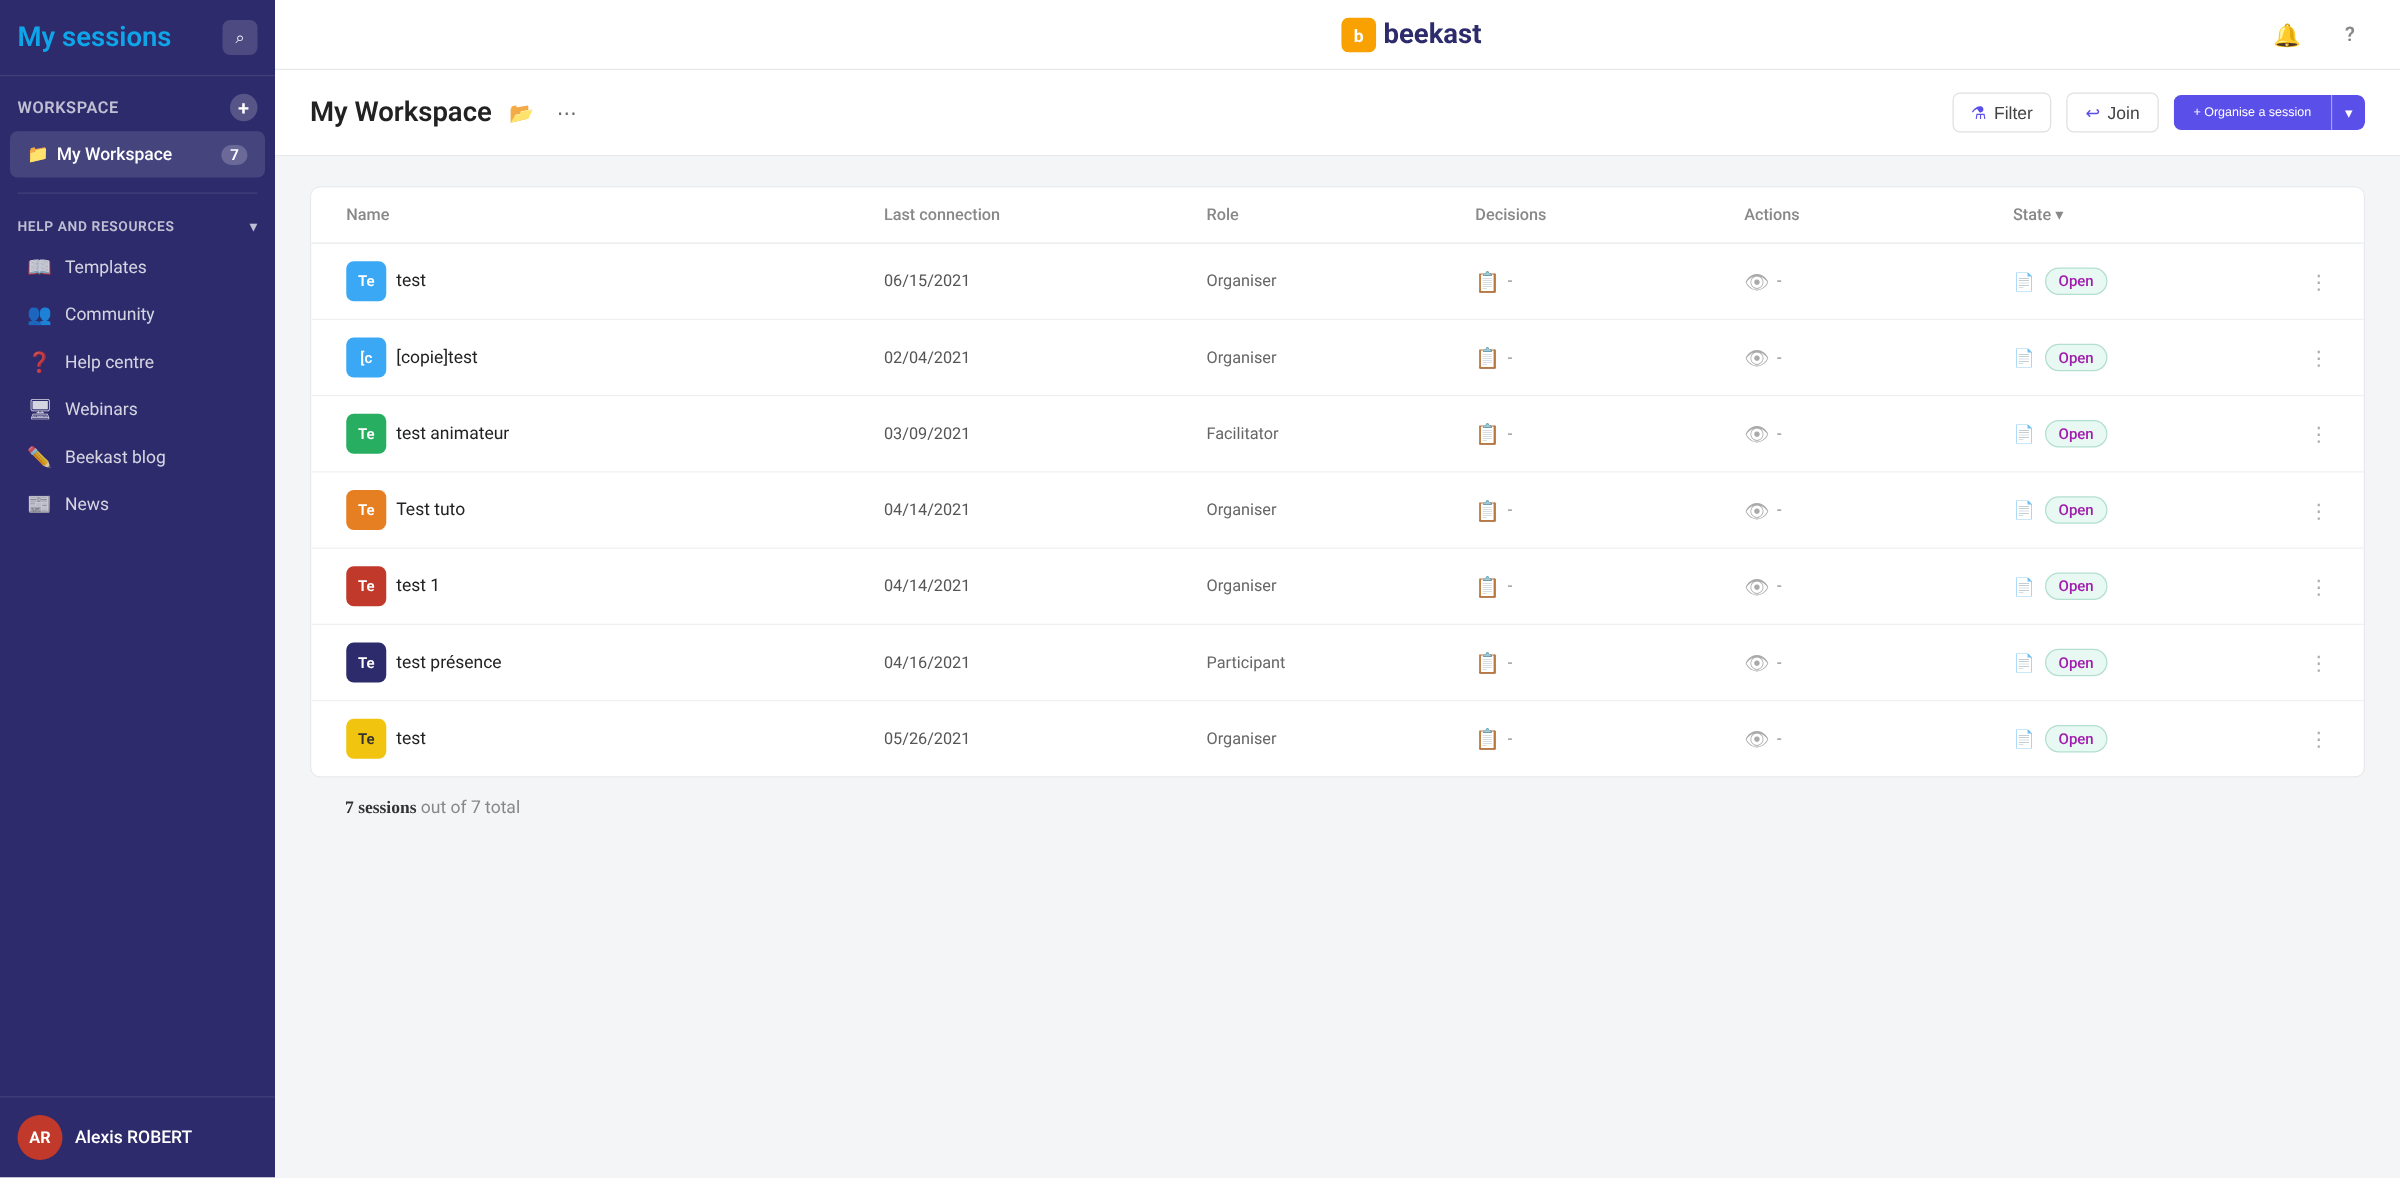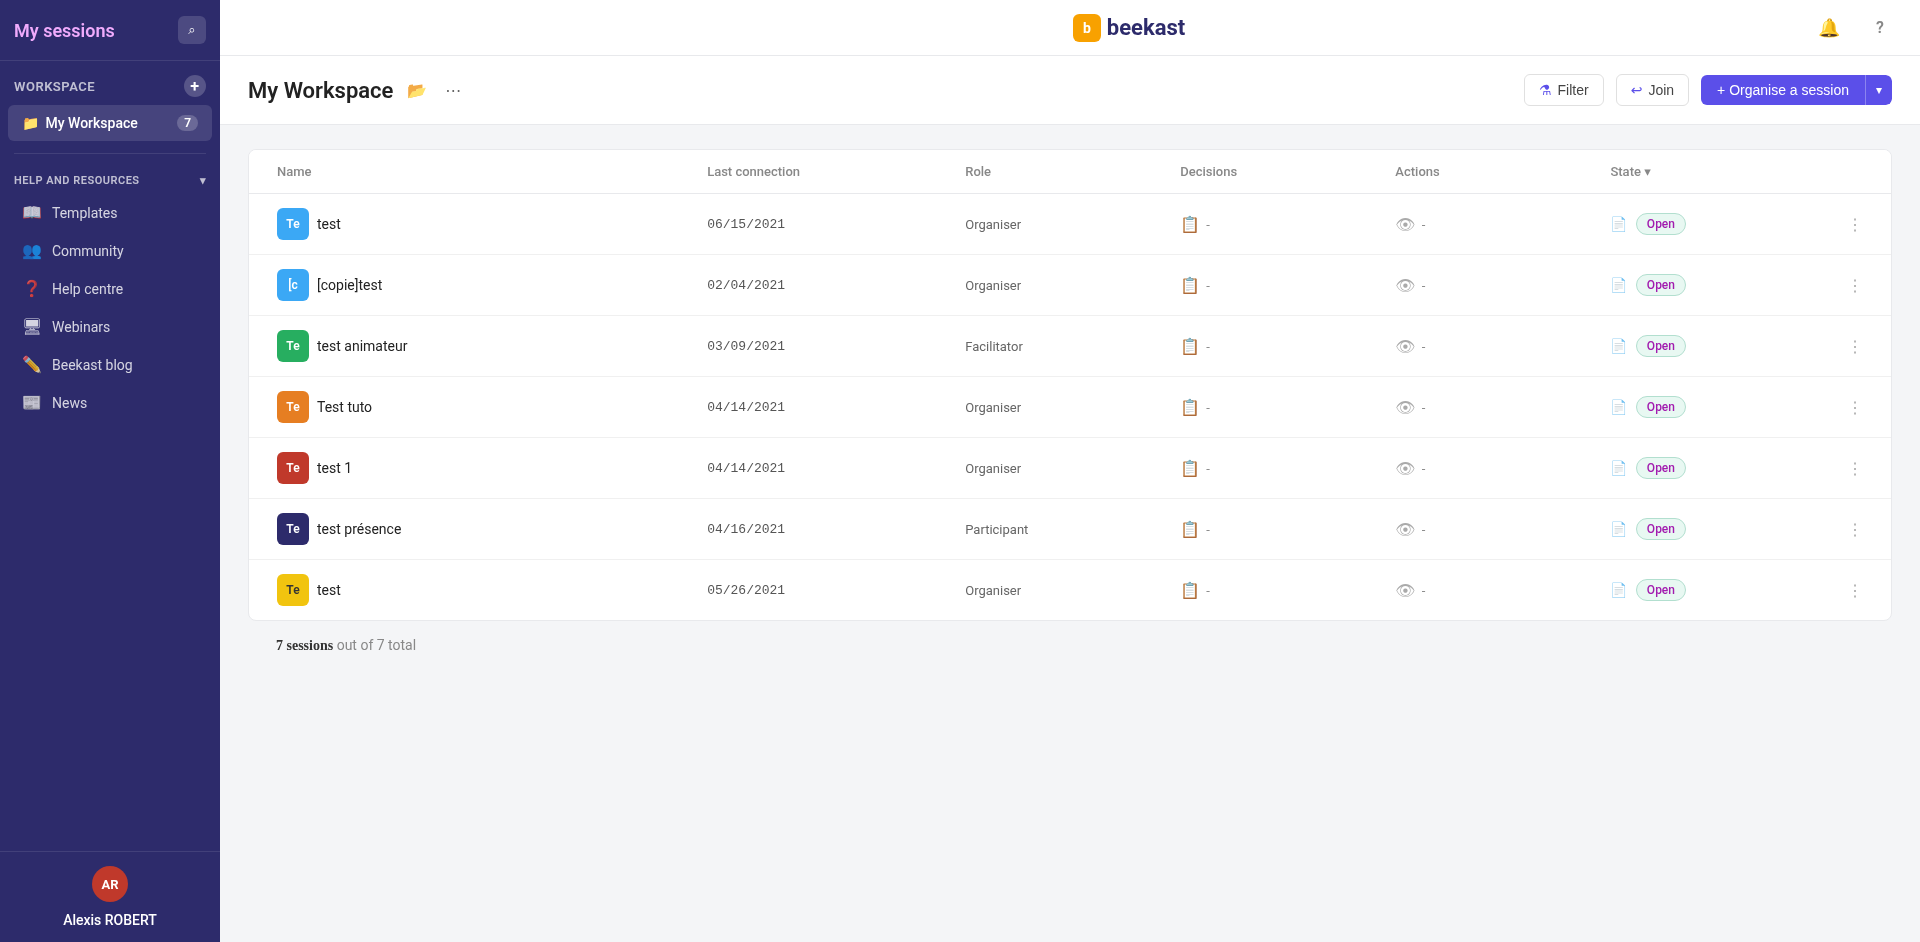--- a/index.html
+++ b/index.html
@@ -18,23 +18,23 @@
 
     #sidebar-header {
       display: flex;
       align-items: center;
       justify-content: space-between;
       padding: 16px 14px;
       border-bottom: 1px solid rgba(255,255,255,0.1);
     }
 
     #sidebar-header-title {
-      font-size: 18px;
+      font-size: 22px;
       font-weight: 600;
-      color: #f0abfc;
+      color: #0ea5e9;
     }
 
     #search-icon-btn {
       width: 28px; height: 28px;
       background: rgba(255,255,255,0.15);
       border-radius: 6px;
       display: flex; align-items: center; justify-content: center;
       cursor: pointer;
       color: #fff;
       font-size: 13px;
@@ -129,21 +129,20 @@
     }
 
     .sidebar-bottom {
       margin-top: auto;
       padding: 14px;
       border-top: 1px solid rgba(255,255,255,0.1);
       display: flex;
       align-items: center;
       gap: 10px;
       cursor: pointer;
-      flex-direction: column;
     }
 
     .avatar-circle {
       width: 36px; height: 36px;
       background: #c0392b;
       border-radius: 50%;
       display: flex; align-items: center; justify-content: center;
       color: #fff;
       font-size: 13px;
       font-weight: 700;
@@ -245,21 +244,21 @@
 
     .action-btn-primary {
       display: flex;
       align-items: center;
       gap: 6px;
       padding: 7px 16px;
       background: #5b4fe9;
       color: #fff;
       border: none;
       border-radius: 6px;
-      font-size: 14px;
+      font-size: 10px;
       font-weight: 500;
       cursor: pointer;
     }
 
     .action-btn-primary-caret {
       padding: 7px 10px;
       background: #5b4fe9;
       color: #fff;
       border: none;
       border-left: 1px solid rgba(255,255,255,0.3);
@@ -339,21 +338,21 @@
       font-weight: 600;
       flex-shrink: 0;
     }
 
     .session-name {
       font-size: 14px;
       color: #222;
     }
 
     .role-text { color: #666; font-size: 13px; }
-    .date-text { color: #555; font-size: 13px; font-family: Liberation Mono, monospace; }
+    .date-text { color: #555; font-size: 13px; }
 
     .action-cell {
       display: flex;
       align-items: center;
       gap: 6px;
       color: #888;
       font-size: 13px;
     }
 
     .state-badge {

